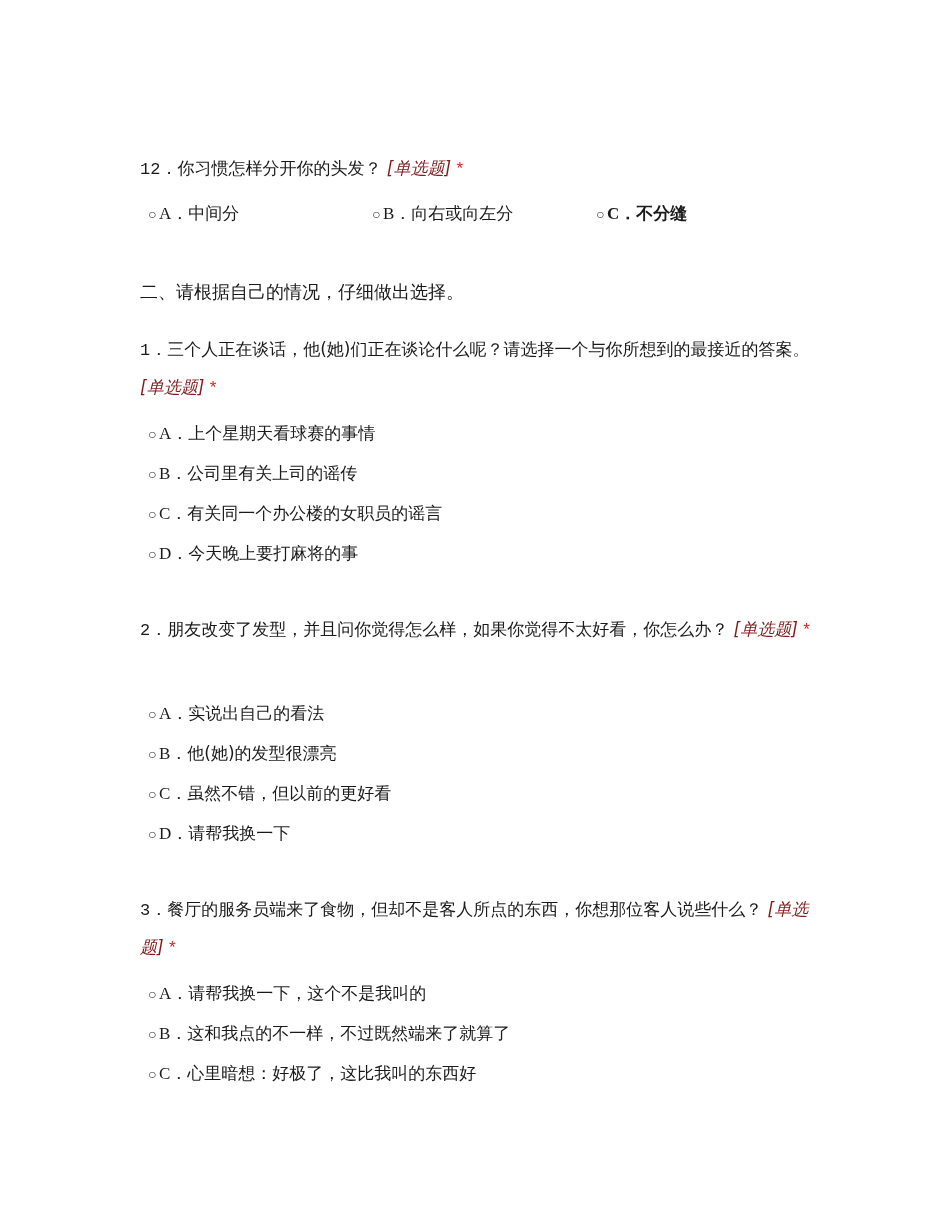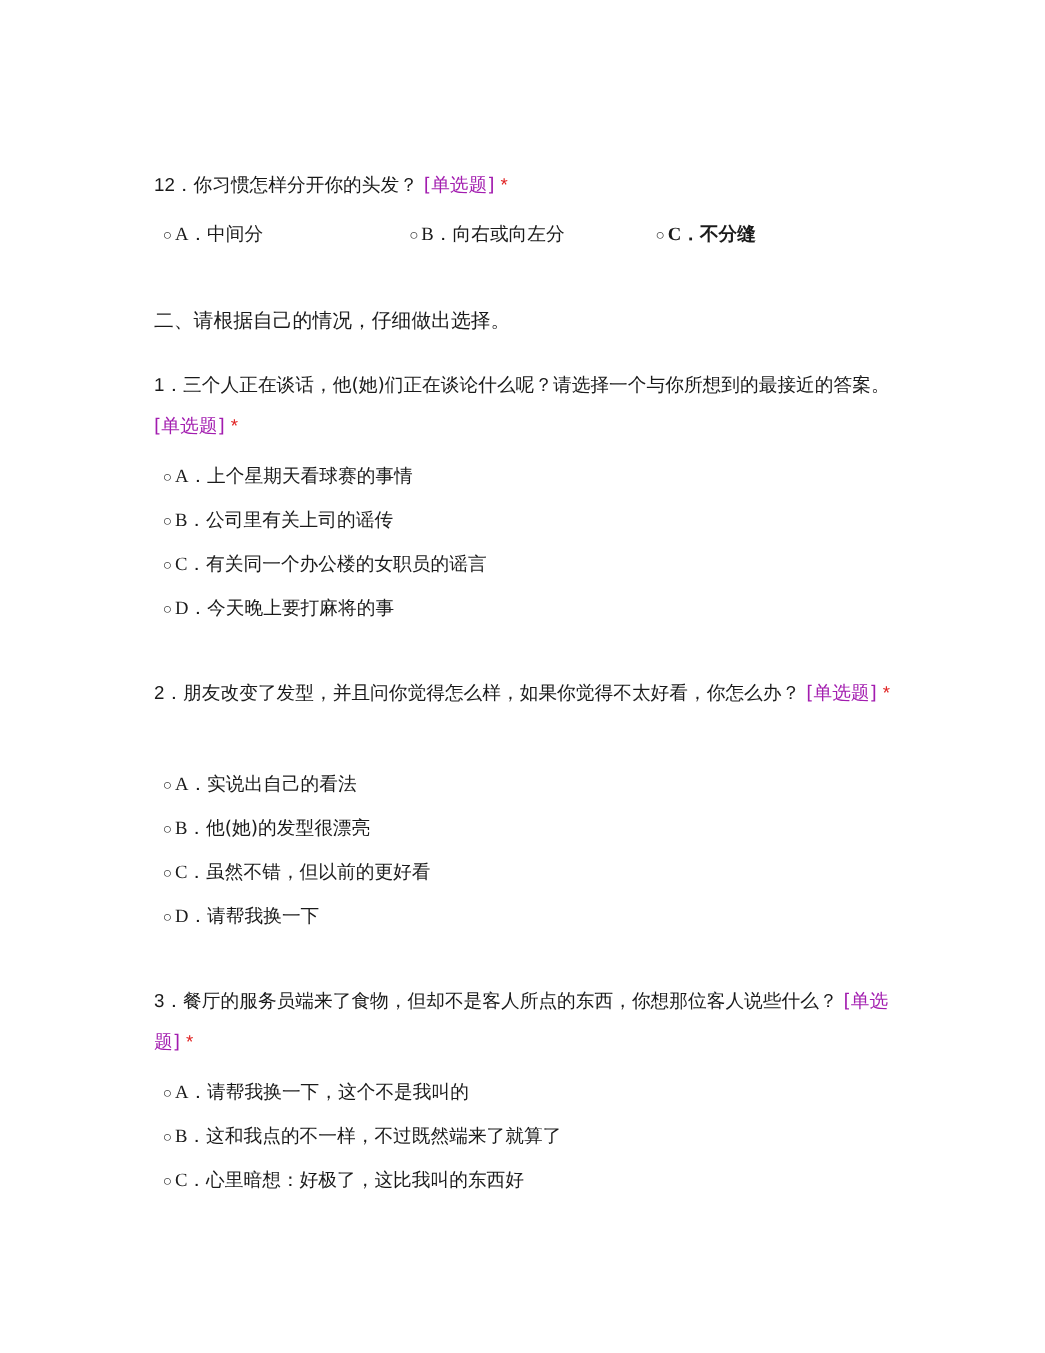--- a/index.html
+++ b/index.html
@@ -23,24 +23,25 @@
     }
     .q-title {
       position: absolute;
       left: 0;
       font-size: 17px;
       line-height: 37px;
       width: 670px;
       letter-spacing: 0px;
     }
     .q-num {
-      font-family: Liberation Sans, sans-serif;
+      font-family: Liberation Mono, monospace;
     }
     .tag {
-      color: #a21caf;
+      color: #7f1d1d;
+      font-style: italic;
     }
     .req {
       color: #e02020;
       font-family: "Liberation Sans", sans-serif;
     }
     .opt {
       position: absolute;
       font-size: 17px;
       line-height: 24px;
       white-space: nowrap;

